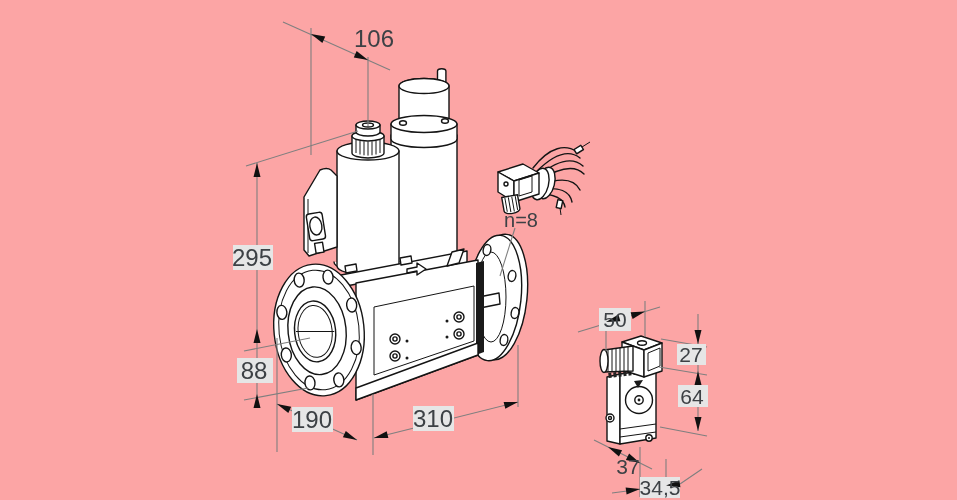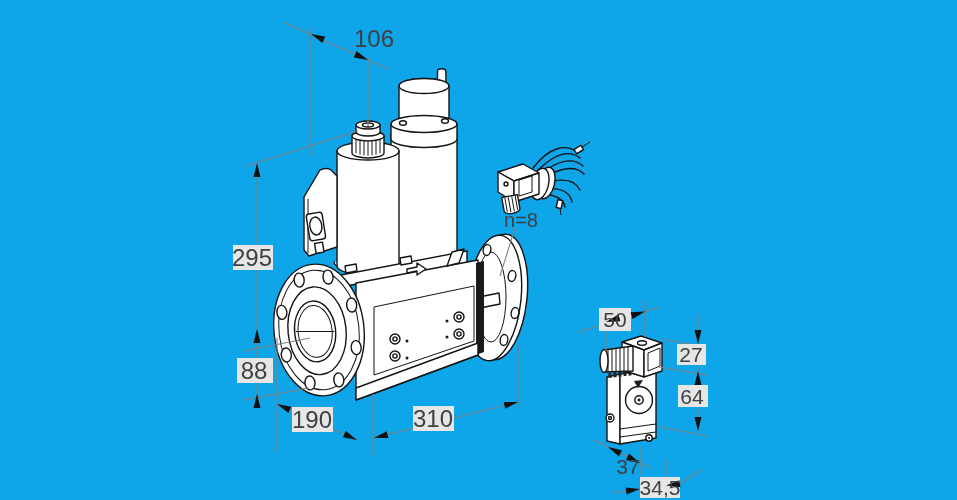--- a/index.html
+++ b/index.html
@@ -1,16 +1,16 @@
 <!DOCTYPE html>
 <html><head>
 <meta charset="utf-8">
 <style>
   html,body{margin:0;padding:0;background:#e6e6e6;}
-  .stage{width:957px;height:500px;position:relative;background:#0ea5e9;overflow:hidden;}
+  .stage{width:957px;height:500px;position:relative;background:#fca5a5;overflow:hidden;}
   svg{display:block;}
   .part{stroke:#141414;stroke-width:1.4;fill:#ffffff;stroke-linejoin:round;stroke-linecap:round;}
   .part-thin{stroke:#141414;stroke-width:1;fill:none;stroke-linejoin:round;}
   .nofill{fill:none;}
   .dark{fill:#1a1a1a;stroke:none;}
   .dim{stroke:#7f7f7f;stroke-width:1.1;fill:none;}
   .arrow{fill:#111111;stroke:none;}
   .ko{fill:#e6e6e6;stroke:none;}
   .dimtext{font-family:"Liberation Sans","DejaVu Sans",sans-serif;fill:#3d4145;}
   .t24{font-size:24px;}

